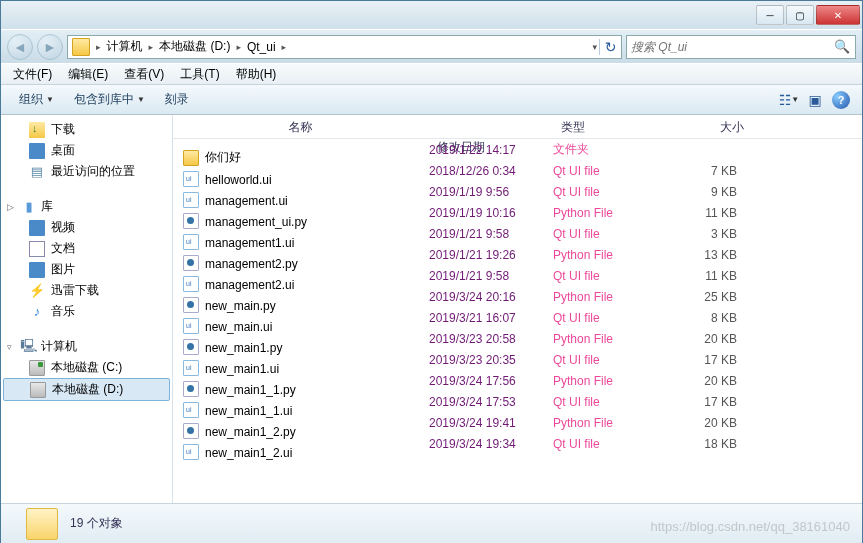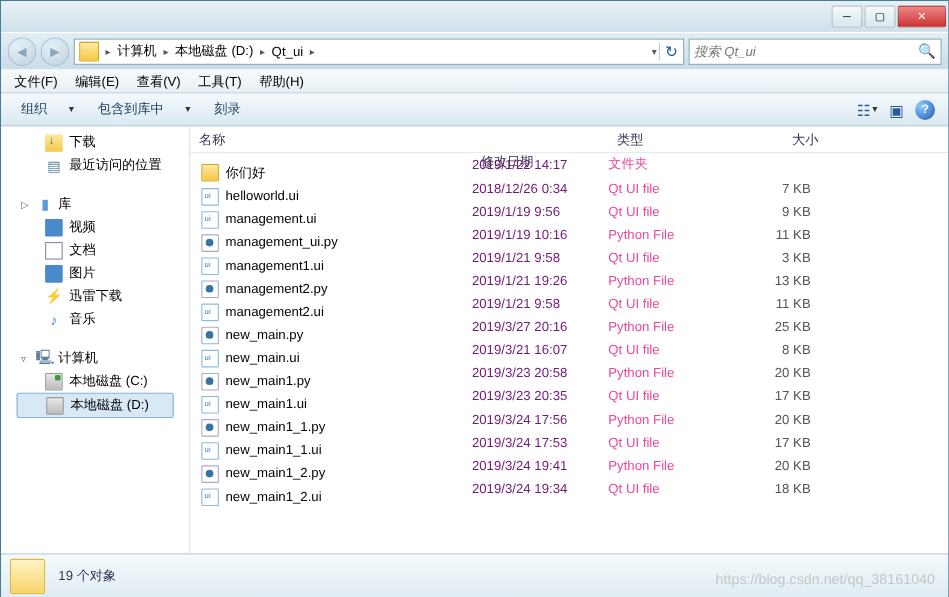--- a/index.html
+++ b/index.html
@@ -23,28 +23,28 @@
 .bc-spacer { flex: 1; }
 .bc-refresh { width: 22px; text-align: center; border-left: 1px solid #bcd; color: #2a5a9a; font-size: 14px; cursor: pointer; }
 .search-box { width: 230px; height: 24px; background: #fff; border: 1px solid #8aa; display: flex; align-items: center; padding: 0 4px; }
 .search-box input { flex: 1; border: none; outline: none; font-size: 12px; color: #be185d; font-style: italic; }
 .search-ico { color: #2a5a9a; font-size: 13px; }
 
 .menubar { height: 22px; background: linear-gradient(to bottom, #f7fafc, #e8eff4); border-top: 1px solid #fff; border-bottom: 1px solid #c8d4dc; display: flex; align-items: center; font-size: 12px; padding: 0 4px; }
 .menu-item { padding: 2px 8px; cursor: pointer; }
 
 .toolbar { height: 30px; background: linear-gradient(to bottom, #f4f9fc, #dae9f2); border-bottom: 1px solid #b0c4d0; display: flex; align-items: center; font-size: 12px; padding: 0 8px; color: #1a3a5a; }
-.tool-item { padding: 4px 10px; cursor: pointer; display: flex; align-items: center; gap: 18px; }
+.tool-item { padding: 4px 10px; cursor: pointer; display: flex; align-items: center; gap: 3px; }
 .tool-arrow { font-size: 8px; color: #333; }
 .tool-spacer { flex: 1; }
 .tool-ico { width: 26px; height: 22px; display: flex; align-items: center; justify-content: center; cursor: pointer; color: #2a5a9a; font-size: 14px; }
 .help-ico { width: 18px; height: 18px; border-radius: 50%; background: radial-gradient(circle at 30% 30%, #8cf, #25a); color: #fff; font-size: 11px; font-weight: bold; display: flex; align-items: center; justify-content: center; }
 
 .content { display: flex; height: 388px; background: #fff; }
-.sidebar { width: 172px; border-right: 1px solid #d8e2e8; overflow: hidden; padding: 4px 12px; font-size: 12px; }
+.sidebar { width: 172px; border-right: 1px solid #d8e2e8; overflow: hidden; padding: 4px 0; font-size: 12px; }
 .side-group { margin-bottom: 14px; }
 .side-head { display: flex; align-items: center; padding: 2px 6px; gap: 4px; cursor: pointer; }
 .side-item { display: flex; align-items: center; padding: 2px 6px 2px 28px; gap: 6px; cursor: pointer; }
 .side-item.selected { background: #d8e8f5; border: 1px solid #7db2d9; border-radius: 2px; margin: 0 2px; padding-left: 26px; }
 .tri { font-size: 9px; color: #666; width: 10px; }
 .ico { width: 16px; height: 16px; display: inline-flex; align-items: center; justify-content: center; font-size: 13px; }
 .ico-dl { background: linear-gradient(#ffe9a3,#f5c845); border-radius: 1px; position: relative; }
 .ico-dl::after { content: "↓"; position: absolute; color: #3a8a3a; font-weight: bold; font-size: 11px; left: 3px; top: 0; }
 .ico-desk { background: #4a8ac8; border-radius: 1px; }
 .ico-recent { color: #5a8aaa; }
@@ -54,39 +54,39 @@
 .ico-doc { border: 1px solid #88a; background: #fff; }
 .ico-thun { color: #e67e22; }
 .ico-mus { color: #3a8ad8; }
 .ico-comp { color: #5a7a9a; }
 .ico-drv { background: linear-gradient(#e8e8e8,#bbb); border-radius: 1px; border: 1px solid #999; position: relative; }
 .ico-drv-c::after { content: ""; position: absolute; top: 1px; right: 1px; width: 5px; height: 5px; background: #3a9a3a; border-radius: 1px; }
 
 .filelist { flex: 1; overflow: hidden; }
 .columns { display: flex; height: 24px; border-bottom: 1px solid #e4e8ec; font-size: 12px; color: #335; }
 .col { padding: 4px 8px; border-right: 1px solid transparent; cursor: pointer; }
-.col-name { width: 256px; }
+.col-name { width: 256px; text-align: center; }
 .col-date { width: 124px; margin-top: 20px; }
 .col-type { width: 116px; }
 .col-size { width: 84px; text-align: right; }
 
 .rows { font-size: 12px; }
 .row { display: flex; height: 21px; align-items: center; cursor: pointer; }
-.cell-name { width: 256px; padding-left: 10px; display: flex; align-items: flex-start; gap: 6px; margin-top: 16px; }
+.cell-name { width: 256px; padding-left: 10px; display: flex; align-items: flex-end; gap: 6px; margin-top: 16px; }
 .cell-date { width: 124px; color: #701a75; }
 .cell-type { width: 116px; color: #ec4899; }
 .cell-size { width: 84px; text-align: right; padding-right: 16px; color: #555; }
 .fico { width: 16px; height: 16px; display: inline-block; }
 .fico-folder { background: linear-gradient(to bottom, #ffe9a3, #f5c845); border: 1px solid #d4a420; border-radius: 1px; }
 .fico-ui { background: #fff; border: 1px solid #8abae0; border-radius: 1px; position: relative; }
 .fico-ui::after { content: "ui"; position: absolute; font-size: 7px; color: #3a7ac0; left: 2px; top: 3px; }
 .fico-py { background: #fff; border: 1px solid #aac; border-radius: 1px; position: relative; }
 .fico-py::after { content: ""; position: absolute; width: 7px; height: 7px; background: #3572A5; border-radius: 50%; left: 3px; top: 3px; }
 
-.statusbar { height: 40px; background: linear-gradient(to bottom, #f4f9fc, #e0ecf3); border-top: 1px solid #c8d4dc; display: flex; align-items: center; font-size: 12px; padding: 0 8px; gap: 12px; color: #335; }
+.statusbar { height: 40px; background: linear-gradient(to bottom, #f4f9fc, #e0ecf3); border-top: 1px solid #c8d4dc; display: flex; align-items: center; font-size: 12px; padding: 0 25px; gap: 12px; color: #335; }
 .status-big-ico { width: 32px; height: 32px; background: linear-gradient(to bottom, #fff3c6, #f9d46b); border: 1px solid #e0b945; border-radius: 2px; }
 
 .watermark { position: absolute; right: 12px; bottom: 8px; font-size: 13px; color: rgba(120,120,120,0.35); font-family: Arial; }
 </style>
 </head>
 <body>
 
 <div class="window">
 
   <div class="titlebar">
@@ -146,20 +146,24 @@
   </div>
 
   <div class="content">
     <div class="sidebar">
       <div class="side-group">
         <div class="side-item">
             <span class="ico ico-dl"></span>
             <span>下载</span>
           </div>
         <div class="side-item">
+            <span class="ico ico-desk"></span>
+            <span>桌面</span>
+          </div>
+        <div class="side-item">
             <span class="ico ico-recent">▤</span>
             <span>最近访问的位置</span>
           </div>
       </div>
       <div class="side-group">
         <div class="side-head">
             <span class="tri">▷</span>
             <span class="ico ico-lib">▮</span>
             <span>库</span>
           </div>
@@ -270,21 +274,21 @@
             </div>
             <div class="cell-date">2019/1/21 9:58</div>
             <div class="cell-type">Qt UI file</div>
             <div class="cell-size">11 KB</div>
           </div>
           <div class="row">
             <div class="cell-name">
               <span class="fico fico-py"></span>
               <span>new_main.py</span>
             </div>
-            <div class="cell-date">2019/3/27 20:16</div>
+            <div class="cell-date">2019/3/24 20:16</div>
             <div class="cell-type">Python File</div>
             <div class="cell-size">25 KB</div>
           </div>
           <div class="row">
             <div class="cell-name">
               <span class="fico fico-ui"></span>
               <span>new_main.ui</span>
             </div>
             <div class="cell-date">2019/3/21 16:07</div>
             <div class="cell-type">Qt UI file</div>

